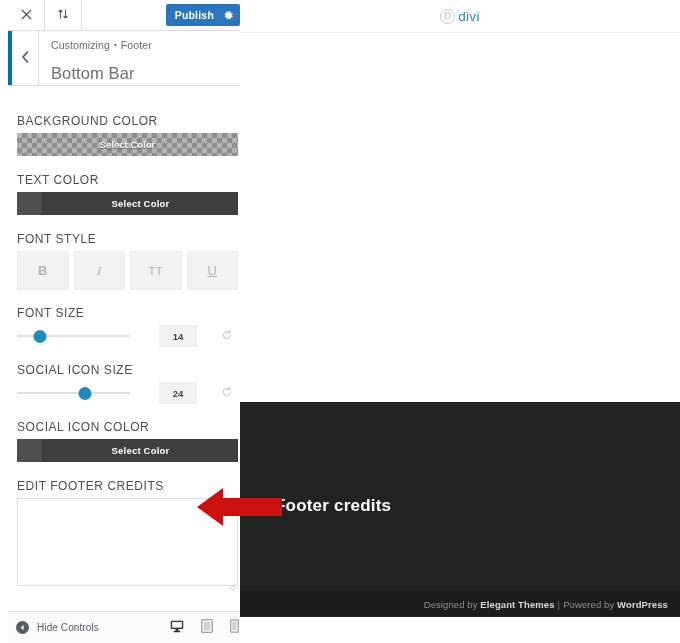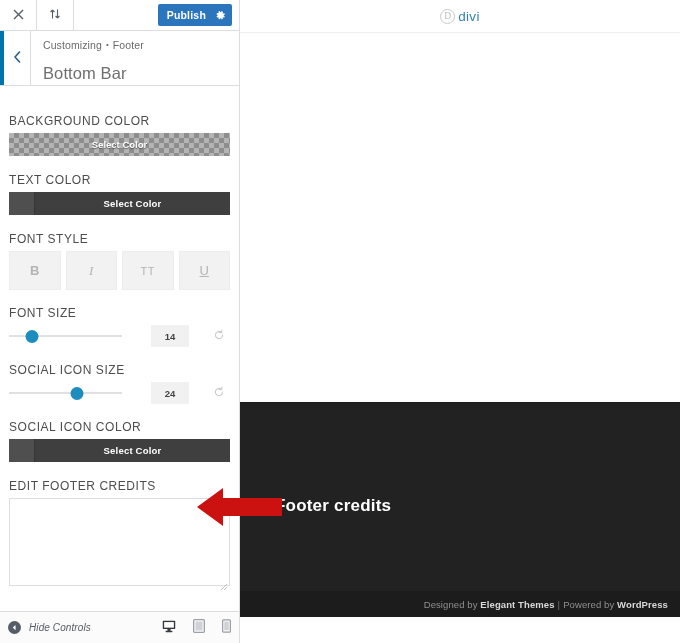--- a/index.html
+++ b/index.html
@@ -6,21 +6,21 @@
   html,body { width:680px; height:643px; overflow:hidden; }
   body {
     font-family:"Liberation Sans", sans-serif;
     background:#ffffff;
     -webkit-font-smoothing:antialiased;
   }
   #app { position:relative; width:680px; height:643px; }
 
   
   #panel {
-    position:absolute; left:0; top:0; width:240px; height:643px;
+    position:absolute; left:8px; top:0; width:240px; height:643px;
     background:#ffffff;
     border-right:1px solid #dddddd;
     display:flex; flex-direction:column;
   }
 
   
   .topbar {
     height:31px; flex:0 0 31px;
     background:#ffffff;
     border-bottom:1px solid #dddddd;
@@ -180,21 +180,21 @@
     height:32px; flex:0 0 32px; margin-top:auto;
     border-top:1px solid #dddddd; background:#fbfbfb;
     display:flex; align-items:center; padding:0 8px;
   }
   .hidectl { display:flex; align-items:center; cursor:pointer; }
   .hidectl .circ {
     width:13px; height:13px; border-radius:50%; background:#555d66;
     display:flex; align-items:center; justify-content:center;
   }
   .hidectl .lbl {
-    font-size:10px; color:#555d66; margin-left:8px; letter-spacing:.1px;font-style:italic;
+    font-size:10px; color:#555d66; margin-left:8px; letter-spacing:.1px;
   }
   .devices { margin-left:auto; display:flex; align-items:center; gap:17px; }
   .dev { cursor:pointer; display:flex; align-items:center; }
 
   
   #preview {
     position:absolute; left:240px; top:0; width:440px; height:643px;
     background:#ffffff; overflow:hidden;
   }
   .site-header {

